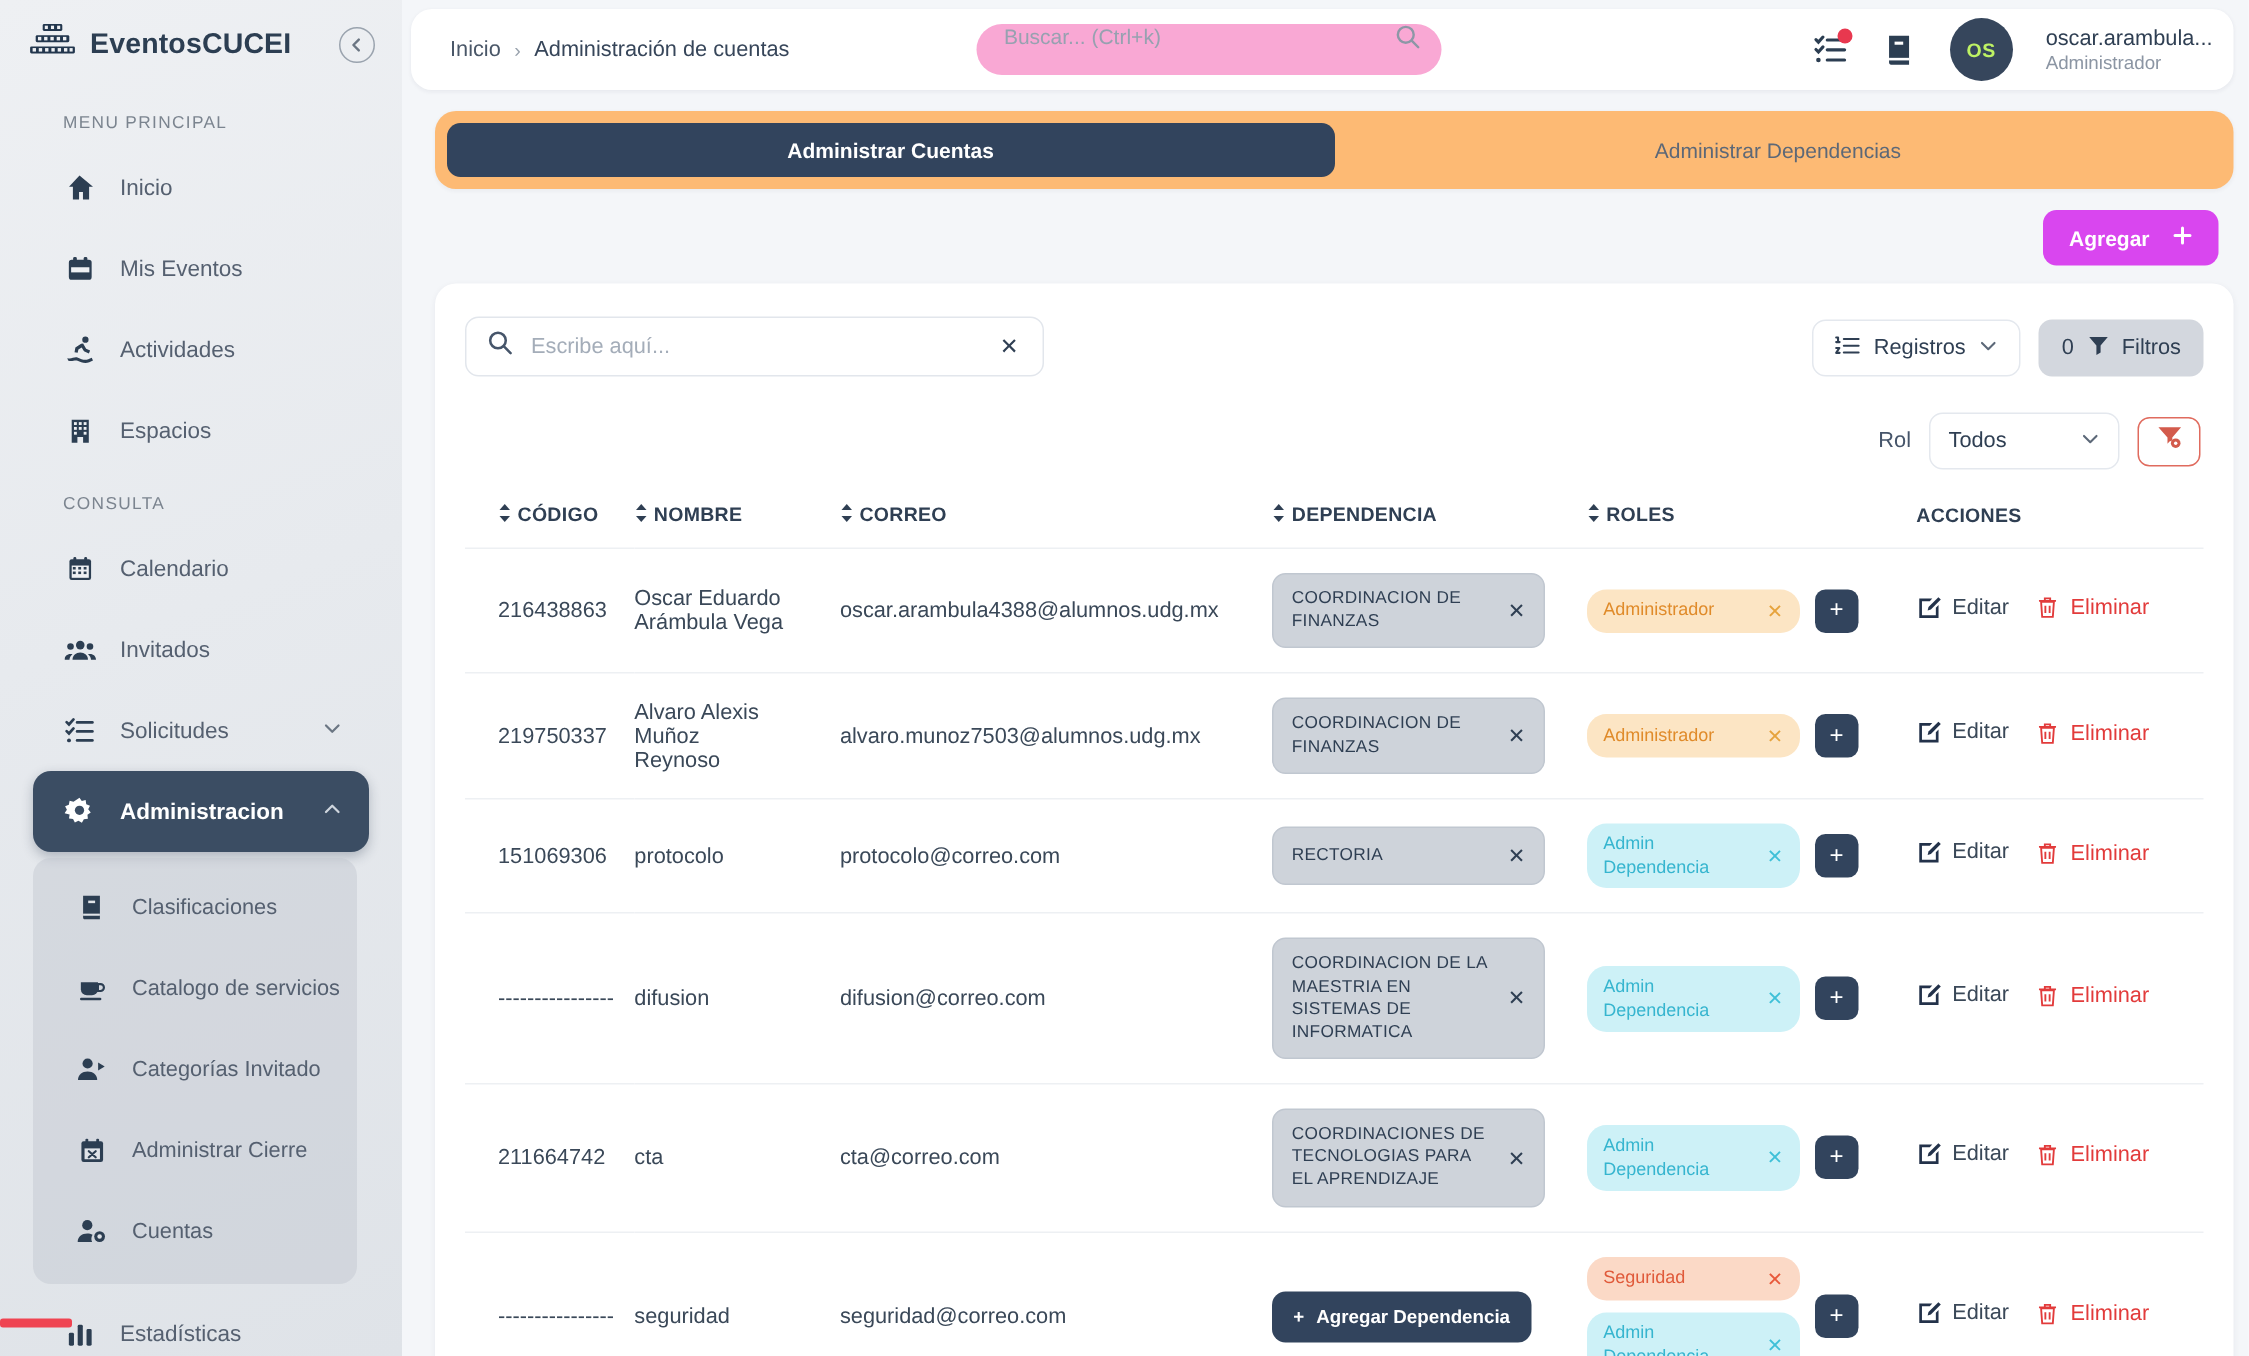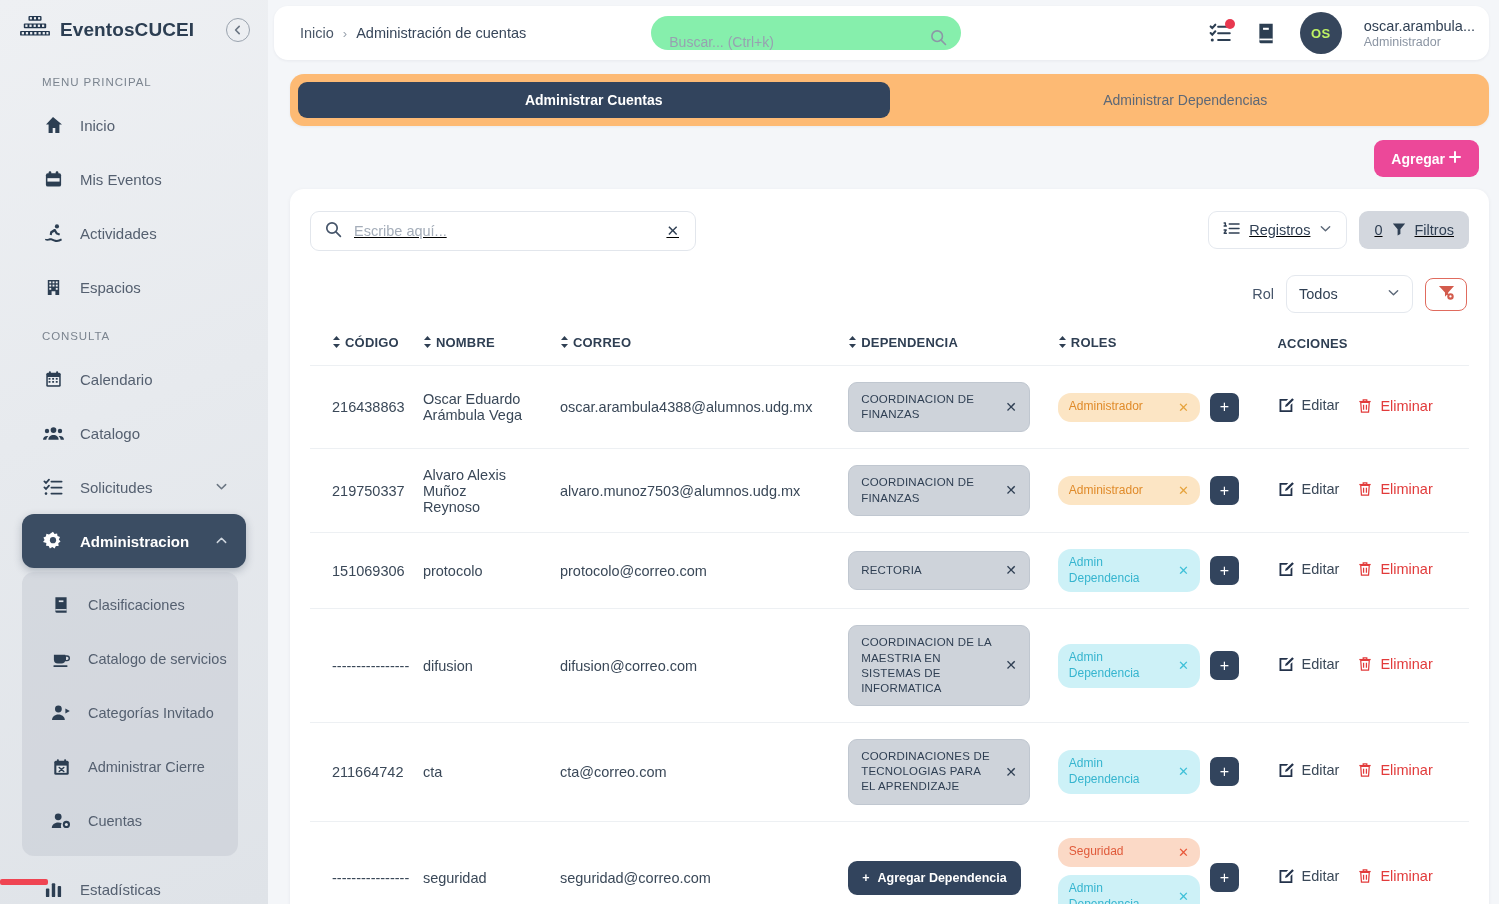--- a/index.html
+++ b/index.html
@@ -71,22 +71,22 @@
     margin: 6px 10px 0 6px; height: 54px; background: #fff;
     border-radius: 14px; display: flex; align-items: center;
     padding: 0 14px 0 26px; box-shadow: 0 1px 3px rgba(30,40,60,.06);
   }
   .crumb { font-size: 14.5px; color: #46556a; display:flex; align-items:center; gap:9px;}
   .crumb .sep { color: #9aa3ae; font-size: 13px; }
   .crumb .cur { color: #37465a; }
   .crumb .home { color: #4a5768; cursor:pointer; }
 
   .topsearch {
-    width: 310px; height: 34px; background: #86efac; border-radius: 18px;
-    margin-left: 125px; display: flex; align-items: flex-end;
+    width: 310px; height: 34px; background: #f9a8d4; border-radius: 18px;
+    margin-left: 125px; display: flex; align-items: flex-start;
     padding: 0 14px 0 18px;
   }
   .topsearch input {
     border: none; background: transparent; outline: none; flex: 1;
     font-size: 14px; color: #5b6777; font-family: inherit;
   }
   .topsearch input::placeholder { color: #97a1b0; }
   .topsearch .sicon { color: #8c97a6; margin-left: 6px; }
 
   .topright { margin-left: auto; display: flex; align-items: center; gap: 22px; }
@@ -110,33 +110,33 @@
   }
   .tab {
     flex: 1; height: 36px; display: flex; align-items: center;
     justify-content: center; font-size: 14px; border-radius: 9px;
     cursor: pointer; color: #5d6877;
   }
   .tab.on { background: #32445d; color: #fff; font-weight: bold; }
 
   .agregar-row { display: flex; justify-content: flex-end; padding: 14px 20px 0 0; }
   .agregar {
-    background: #ec4899; color: #fff; border: none; border-radius: 9px;
+    background: #d946ef; color: #fff; border: none; border-radius: 9px;
     height: 37px; padding: 0 17px; font-size: 14px; font-weight: bold;
     font-family: inherit; cursor: pointer; display: flex;
-    align-items: center; gap: 3px;
+    align-items: center; gap: 15px;
   }
 
   
   .card {
     margin: 12px 10px 0 22px; background: #fff; border-radius: 14px;
     padding: 22px 20px 0 20px; height: 730px;
     box-shadow: 0 1px 4px rgba(30,40,60,.06); overflow: hidden;
   }
-  .ctrl-row { display: flex; align-items: flex-start; text-decoration: underline; }
+  .ctrl-row { display: flex; align-items: flex-end; }
   .searchbox {
     width: 386px; height: 40px; border: 1px solid #e2e6ec; border-radius: 9px;
     display: flex; align-items: center; padding: 0 14px;
   }
   .searchbox .sic { color: #46556a; }
   .searchbox input {
     border: none; outline: none; flex: 1; margin-left: 12px;
     font-size: 14.5px; font-family: inherit; color: #46556a;
   }
   .searchbox input::placeholder { color: #a4adb9; }
@@ -342,21 +342,21 @@
     <span class="ic">
       <svg width="21" height="21" viewBox="0 0 22 22" fill="currentColor">
         <circle cx="11" cy="7.4" r="3"></circle>
           <path d="M5.6 17.6c0-3 2.4-5 5.4-5s5.4 2 5.4 5z"></path>
         <circle cx="4.2" cy="8.4" r="2.3"></circle>
           <path d="M0 17.6c0-2.4 1.8-4 4.2-4 .5 0 1 .07 1.4.2 -1.3 1-2.1 2.4-2.1 3.8z"></path>
         <circle cx="17.8" cy="8.4" r="2.3"></circle>
           <path d="M22 17.6c0-2.4-1.8-4-4.2-4 -.5 0-1 .07-1.4.2 1.3 1 2.1 2.4 2.1 3.8z"></path>
       </svg>
     </span>
-    <span class="lbl">Catalogo</span>
+    <span class="lbl">Invitados</span>
     <span class="chev"></span>
   </div>
 
   <div class="sb-item">
     <span class="ic">
       <svg width="20" height="20" viewBox="0 0 20 20" fill="none" stroke="currentColor" stroke-width="1.8" stroke-linecap="round">
         <path d="M1.4 4.4 L3 6 L6 2.6"></path>
           <path d="M8.4 4.6 H18.6"></path>
         <path d="M1.4 10.4 L3 12 L6 8.6"></path>
           <path d="M8.4 10.6 H18.6"></path>

